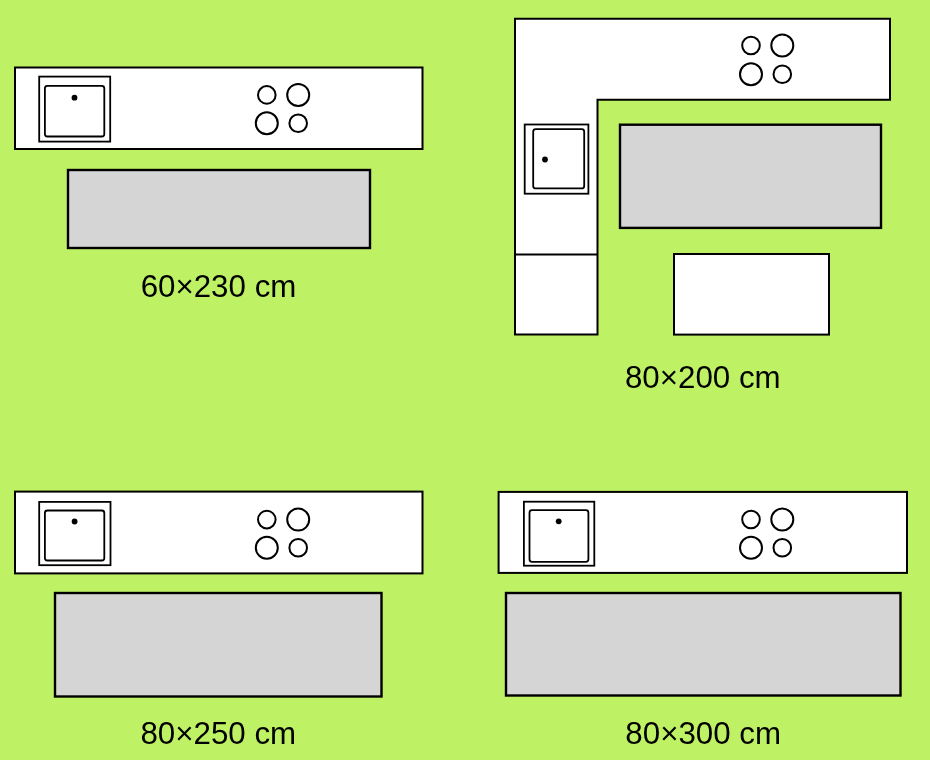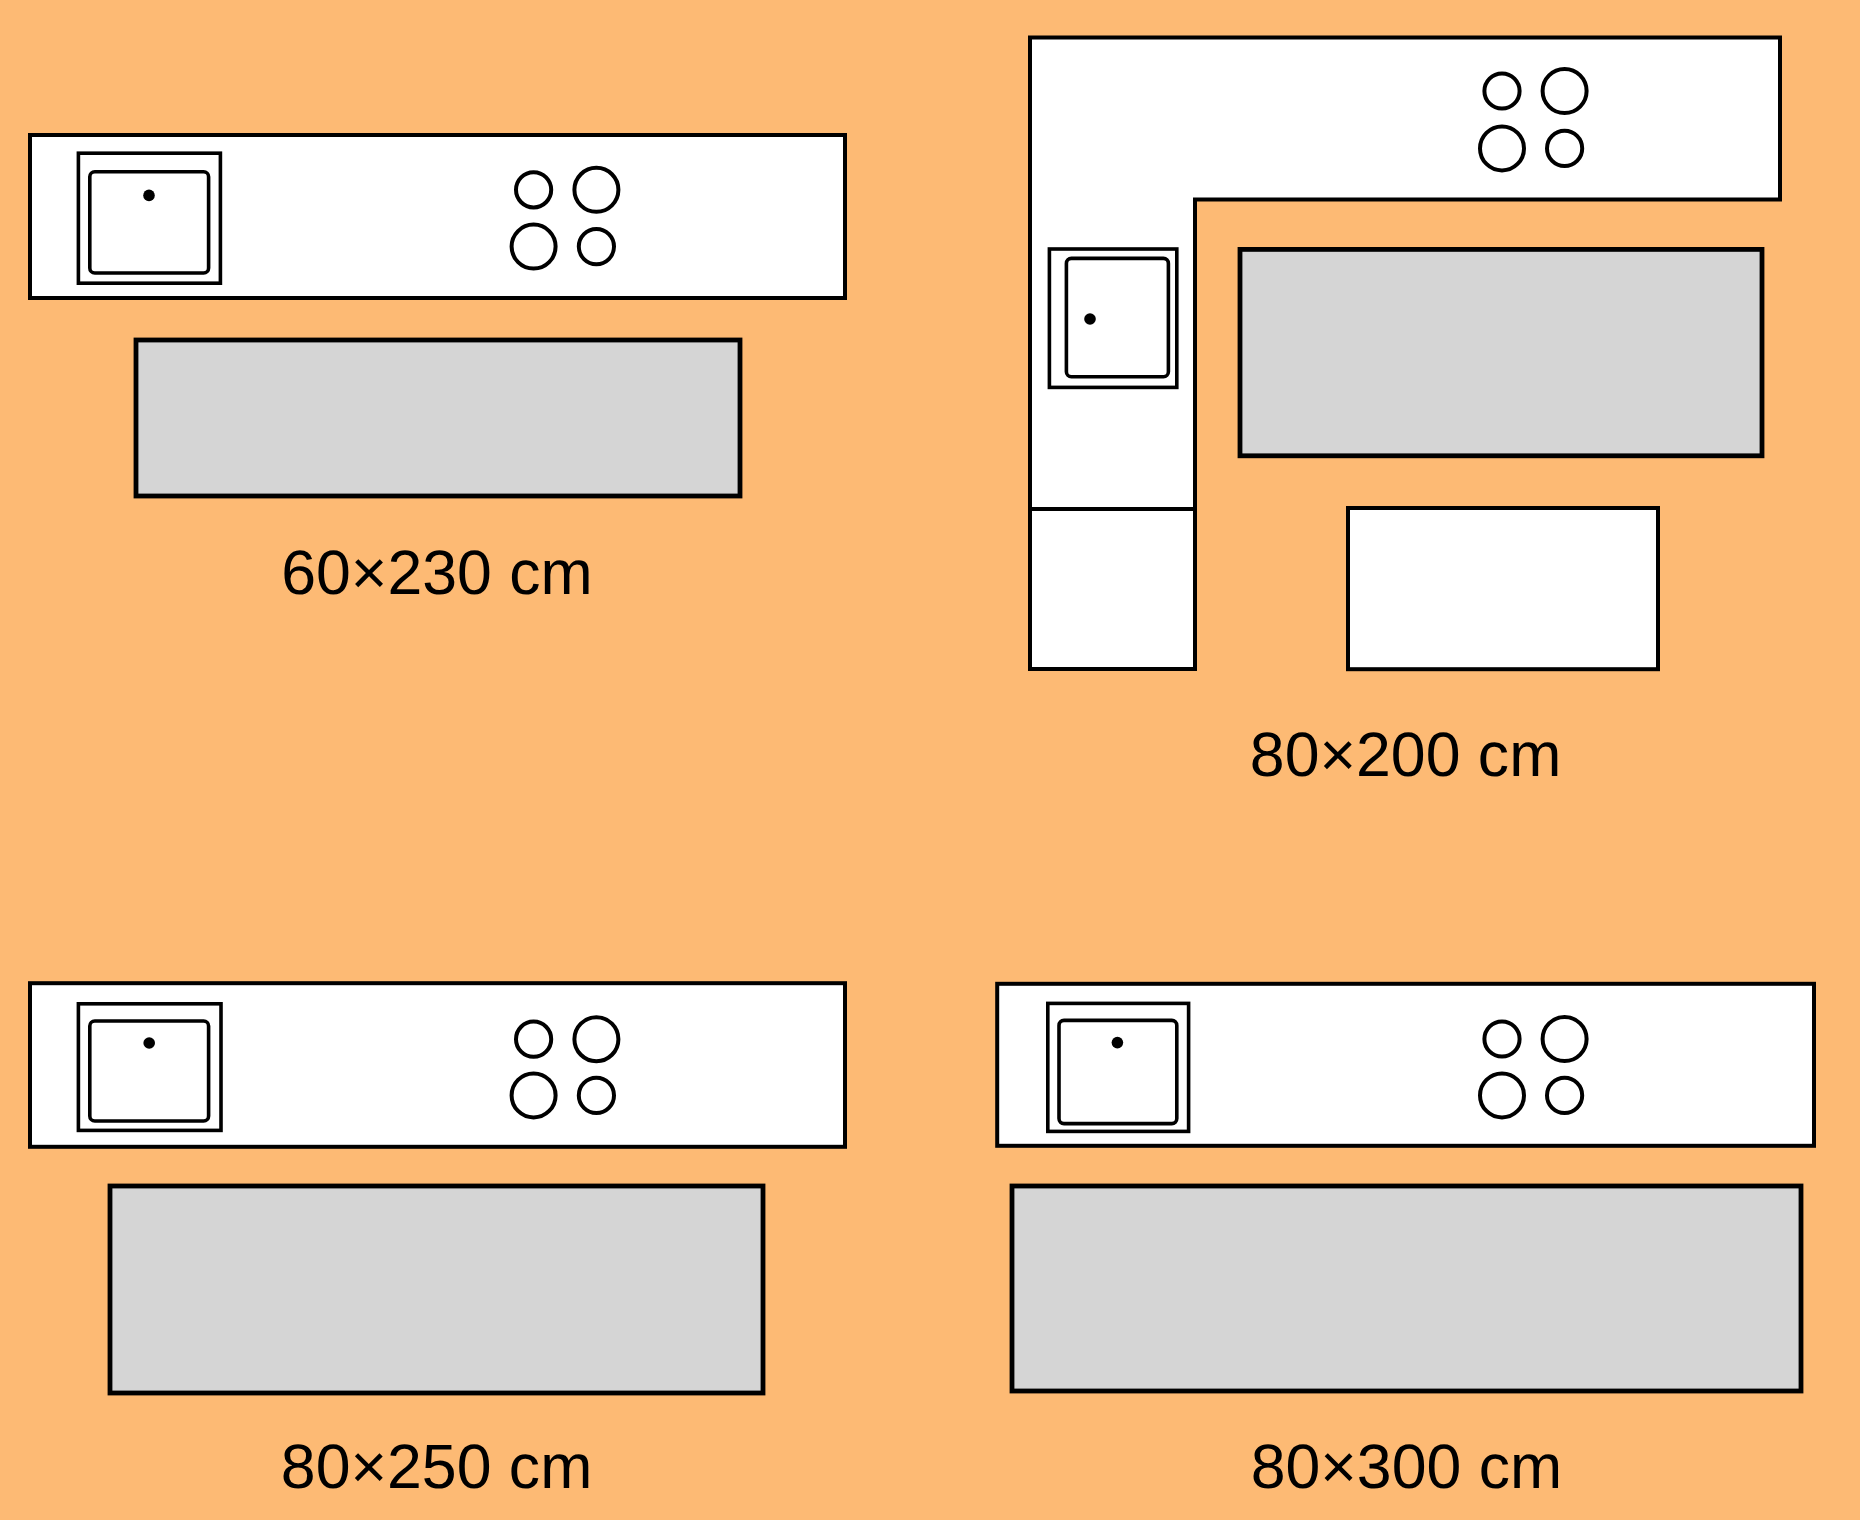--- a/index.html
+++ b/index.html
@@ -1,16 +1,16 @@
 <!DOCTYPE html>
 <html><head>
 <meta charset="utf-8">
 <style>
   html,body{margin:0;padding:0;background:#ffffff;}
-  .page{width:930px;height:760px;position:relative;background:#fdba74;overflow:hidden;}
+  .page{width:930px;height:760px;position:relative;background:#bef264;overflow:hidden;}
   svg{display:block;}
   text{font-family:"Liberation Sans", sans-serif;fill:#000000;}
 </style>
 </head>
 <body>
 <div class="page">
 <svg width="930" height="760" viewBox="0 0 930 760" fill="none">
 
   <rect x="15" y="67.5" width="407.5" height="81.5" fill="#ffffff" stroke="#000000" stroke-width="2"></rect>
 

